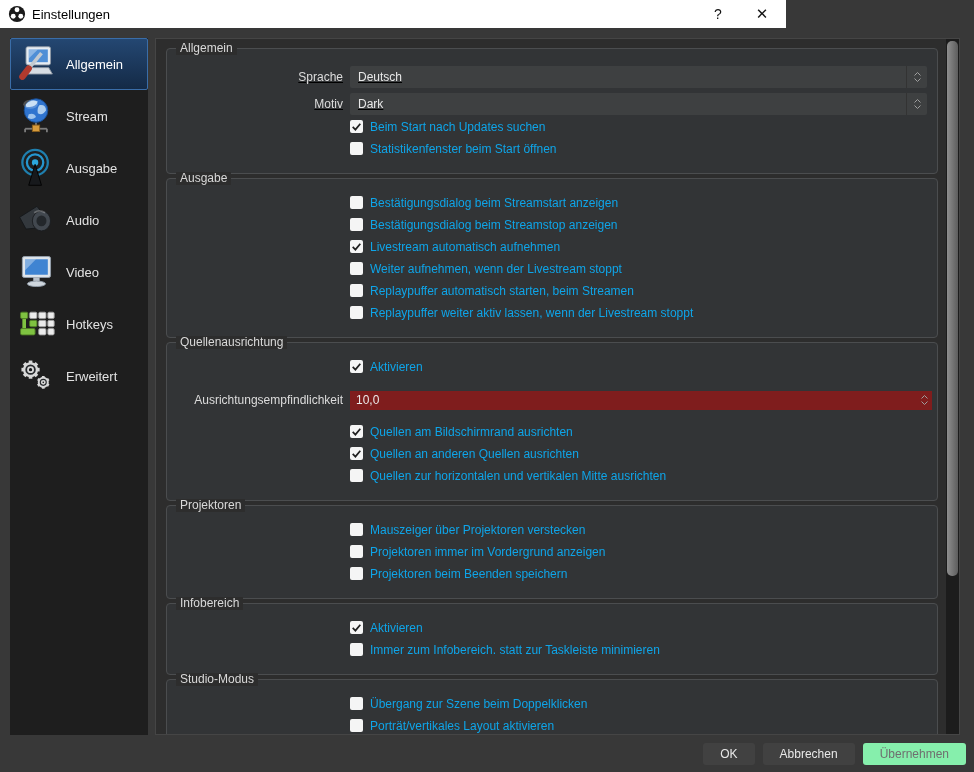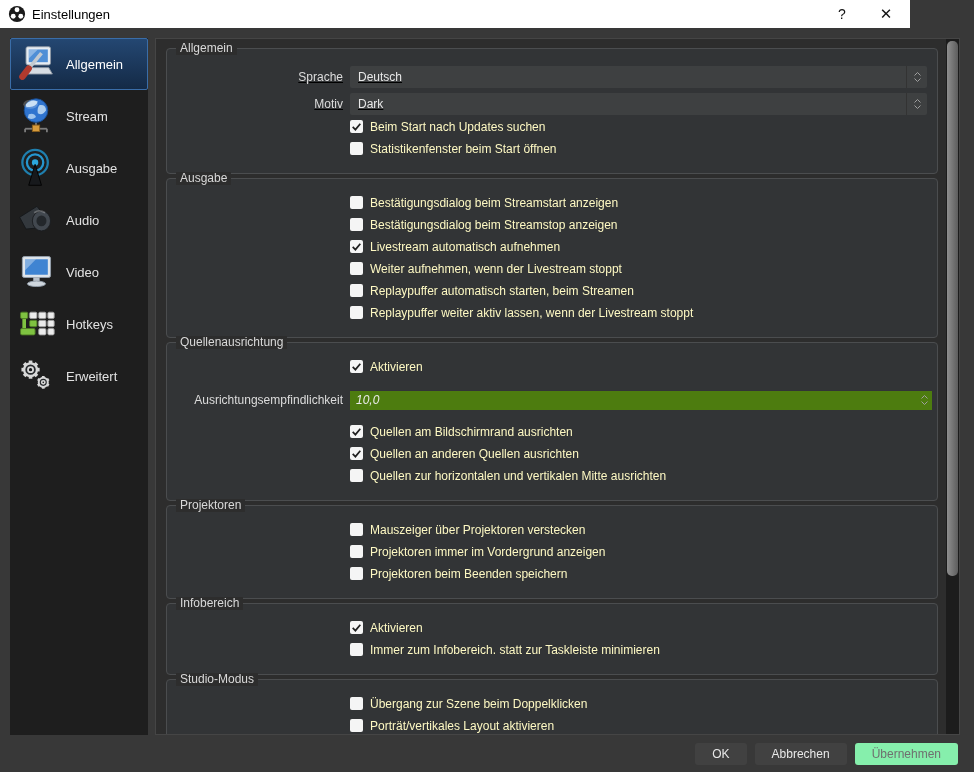--- a/index.html
+++ b/index.html
@@ -5,21 +5,21 @@
   * { box-sizing: border-box; margin: 0; padding: 0; }
   html,body { width: 974px; height: 772px; overflow: hidden; }
   body {
     font-family: "Liberation Sans", "DejaVu Sans", sans-serif;
     background: #383838;
     cursor: default;
     position: relative;
   }
   
   .titlebar {
-    position: absolute; top:0; left:0; width:910px; height:28px;
+    position: absolute; top:0; left:0; width:786px; height:28px;
     background: var(--titlebar-bg, #ffffff);
     display: flex; align-items: center;
     color:#000; font-size:13px;
   }
   .obs-logo { width:18px; height:18px; margin:0 6px 0 8px; display:flex; }
   .tb-title { flex:1; color:#000; }
   .tb-btn {
     width:44px; height:28px; display:flex; align-items:center; justify-content:center;
     font-size:14px; color:#111;
   }
@@ -75,35 +75,35 @@
     flex:1; height:22px; background:#3e4041; border-radius:2px;
     display:flex; align-items:center; position:relative;
   }
   .combo-text { padding-left:8px; font-size:12px; color:#e8e8e8; flex:1; }
   .arrows {
     width:21px; height:100%; border-left:1px solid #333333;
     display:flex; flex-direction:column; align-items:center; justify-content:center; gap:2px;
   }
   .spin-row { height:36px; margin:2px 0 7px 0; }
   .spinbox {
-    flex:1; height:19px; background:#4d7c0f; margin-right:-5px;
-    display:flex; align-items:center; position:relative;font-style:italic;
+    flex:1; height:19px; background:#7f1d1d; margin-right:-5px;
+    display:flex; align-items:center; position:relative;
   }
   .spin-text { padding-left:6px; font-size:12px; color:#eaeaea; flex:1; }
   .spinbox .arrows { border-left:none; width:15px; }
   .cb-row { height:13px; margin-bottom:9px; }
   .checkbox {
     width:13px; height:13px; background:var(--checkbox-bg, #f5f5f5);
     border-radius:2px; flex:none; display:flex; align-items:center; justify-content:center;
   }
-  .cb-label { margin-left:7px; font-size:12px; color:#fef9c3; white-space:nowrap; }
+  .cb-label { margin-left:7px; font-size:12px; color:#0ea5e9; white-space:nowrap; }
   
   .footer {
     position:absolute; left:0; bottom:0; width:974px; height:37px;
-    display:flex; align-items:center; justify-content:flex-end; gap:8px; padding-right:16px;
+    display:flex; align-items:center; justify-content:flex-end; gap:8px; padding-right:8px;
   }
   .btn {
     height:22px; padding:0 17px; background:#414141; border:none; border-radius:3px;
     font-family:inherit; font-size:12px; color:#e8e8e8; display:flex; align-items:center;
   }
   .btn.disabled { color:#6f6f6f; background:#86efac; }
   svg { display:block; }
 </style>
 </head>
 <body style="--titlebar-bg: #ffffff; --selected-nav-top: #244772; --selected-nav-bottom: #142a46; --selected-nav-border: #3a6da8; --checkbox-bg: #f5f5f5;">

